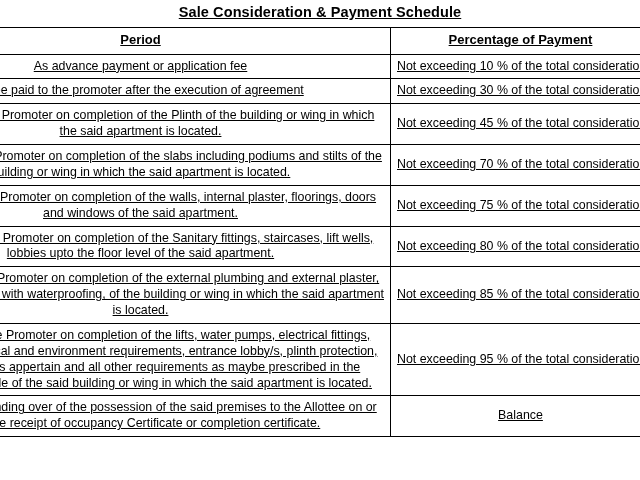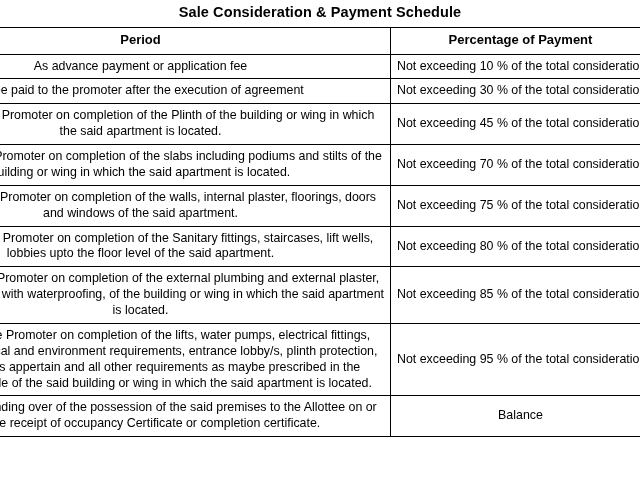--- a/index.html
+++ b/index.html
@@ -12,20 +12,21 @@
     height: 480px;
     overflow: hidden;
     font-family: "Liberation Sans", sans-serif;
     color: #000000;
   }
   .page {
     width: 640px;
     height: 480px;
     position: relative;
     background: #ffffff;
+    text-decoration: underline;
   }
   .doc-title {
     text-align: center;
     font-size: 14.5px;
     font-weight: bold;
     letter-spacing: 0.1px;
     padding: 5px 0 6px 0;
     line-height: 1.1;
   }
   table.schedule {

